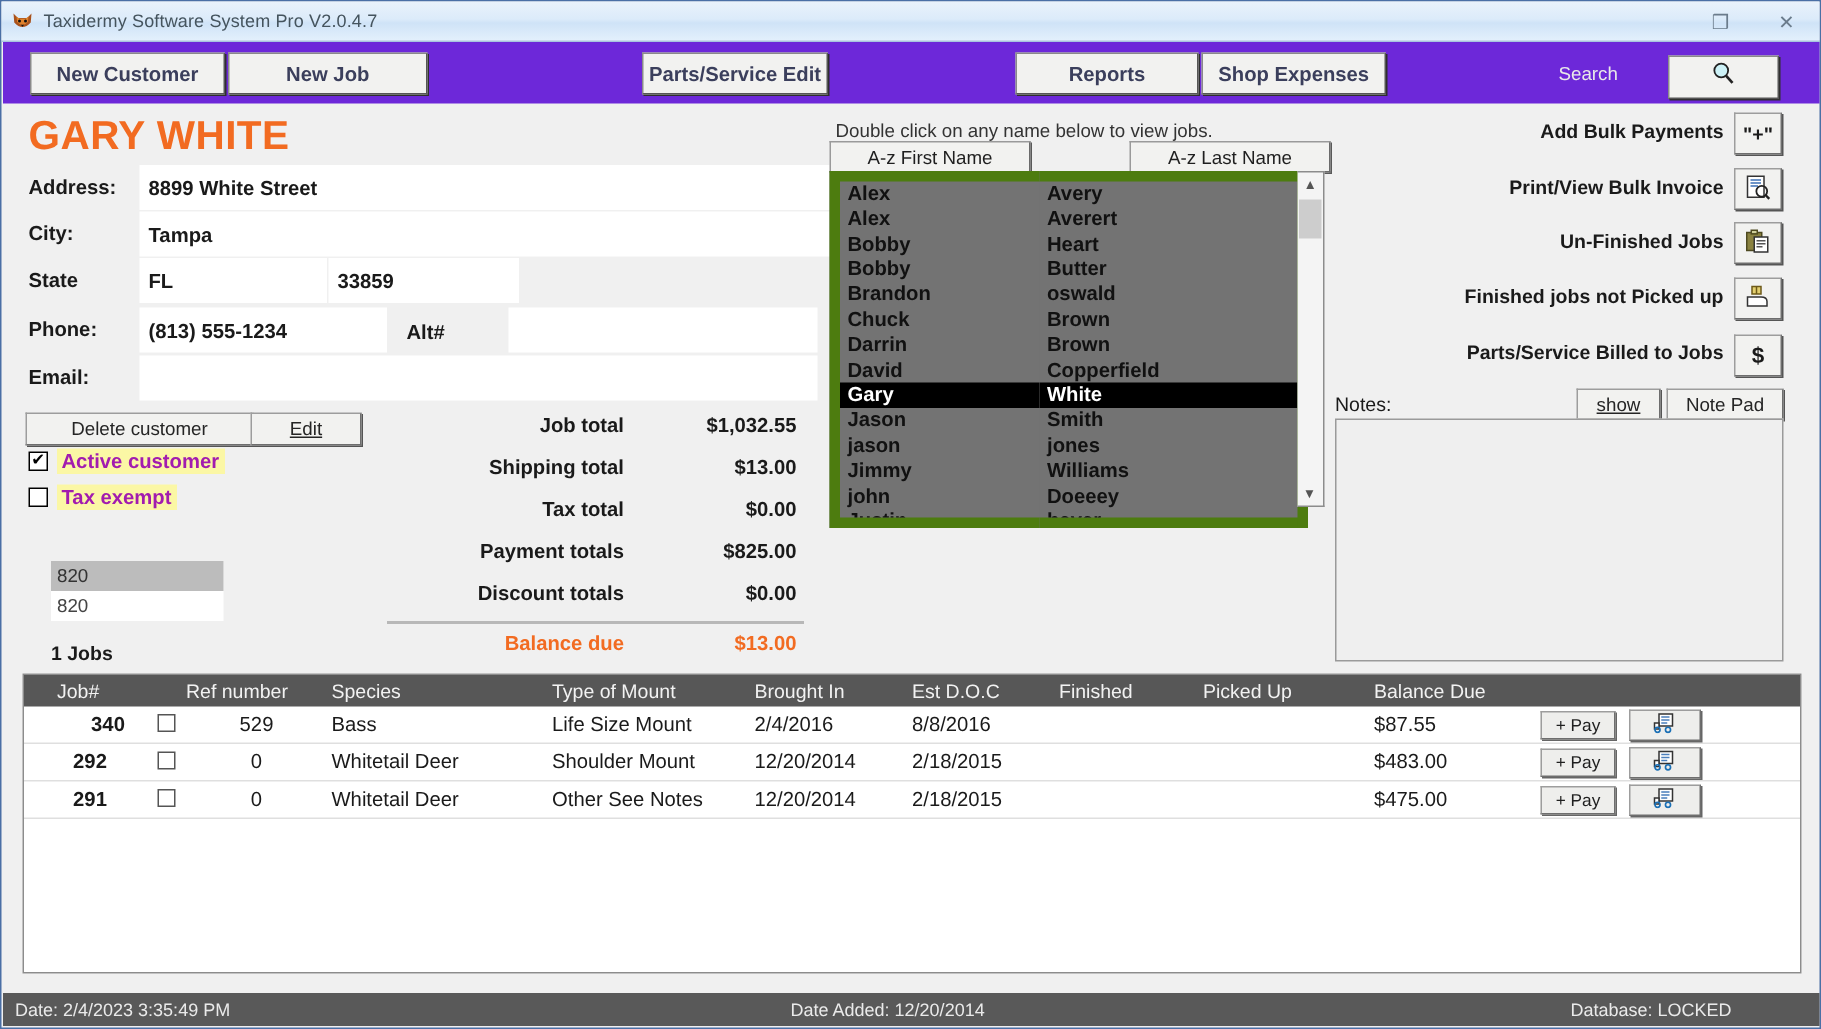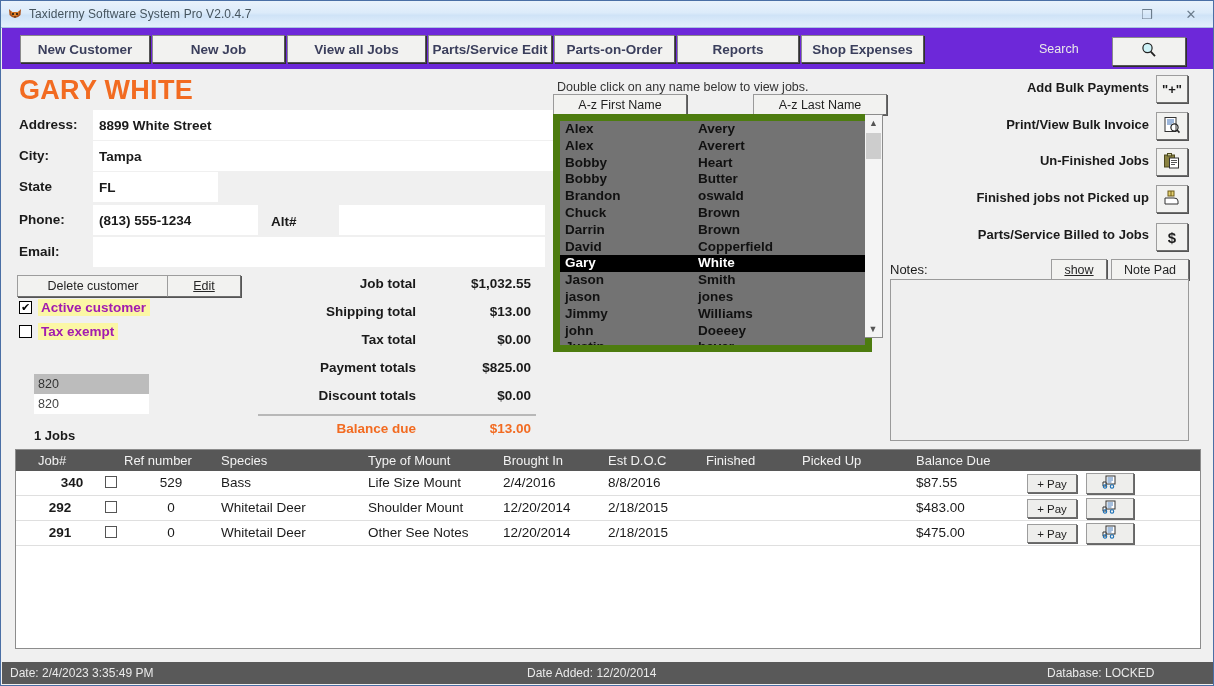--- a/index.html
+++ b/index.html
@@ -182,23 +182,21 @@
     <span class="title-text">Taxidermy Software System Pro V2.0.4.7</span>
     <span class="win-btns">
       <span class="win-btn">❒</span>
       <span class="win-btn close">✕</span>
     </span>
   </div>
 
   <div class="navbar">
     <div class="navbtn" style="left:18px;width:128px;">New Customer</div>
     <div class="navbtn" style="left:150px;width:131px;">New Job</div>
-    <div class="navbtn" style="left:285px;width:137px;">View all Jobs</div>
     <div class="navbtn" style="left:426px;width:122px;">Parts/Service Edit</div>
-    <div class="navbtn" style="left:552px;width:119px;">Parts-on-Order</div>
     <div class="navbtn" style="left:675px;width:120px;">Reports</div>
     <div class="navbtn" style="left:799px;width:121px;">Shop Expenses</div>
     <div class="searchlabel">Search</div>
     <div class="searchbtn">
       <span>
         <svg width="18" height="18" viewBox="0 0 18 18">
           <circle cx="7.5" cy="7" r="4.6" fill="#cdf2f7" stroke="#222" stroke-width="1.2"></circle>
           <line x1="10.8" y1="10.6" x2="15" y2="15.2" stroke="#222" stroke-width="1.8"></line>
         </svg>
       </span>
@@ -208,20 +206,21 @@
   <div class="cust-name">GARY WHITE</div>
 
   <div class="field-label" style="left:18px;top:116px;">Address:</div>
   <div class="field-box" style="left:92px;top:109px;width:525px;height:30px;text-align:center;">8899 White Street</div>
 
   <div class="field-label" style="left:18px;top:147px;">City:</div>
   <div class="field-box" style="left:92px;top:140px;width:508px;height:30px;">Tampa</div>
 
   <div class="field-label" style="left:18px;top:178px;">State</div>
   <div class="field-box" style="left:92px;top:171px;width:125px;height:30px;">FL</div>
+  <div class="field-box" style="left:218px;top:171px;width:127px;height:30px;">33859</div>
 
   <div class="field-label" style="left:18px;top:211px;">Phone:</div>
   <div class="field-box" style="left:92px;top:204px;width:165px;height:30px;">(813) 555-1234</div>
   <div class="field-label" style="left:270px;top:213px;">Alt#</div>
   <div class="field-box" style="left:338px;top:204px;width:206px;height:30px;"></div>
 
   <div class="field-label" style="left:18px;top:243px;">Email:</div>
   <div class="field-box" style="left:92px;top:236px;width:452px;height:30px;"></div>
 
   <div class="smallbtn" style="left:16px;top:274px;width:150px;height:20px;">Delete customer</div>

